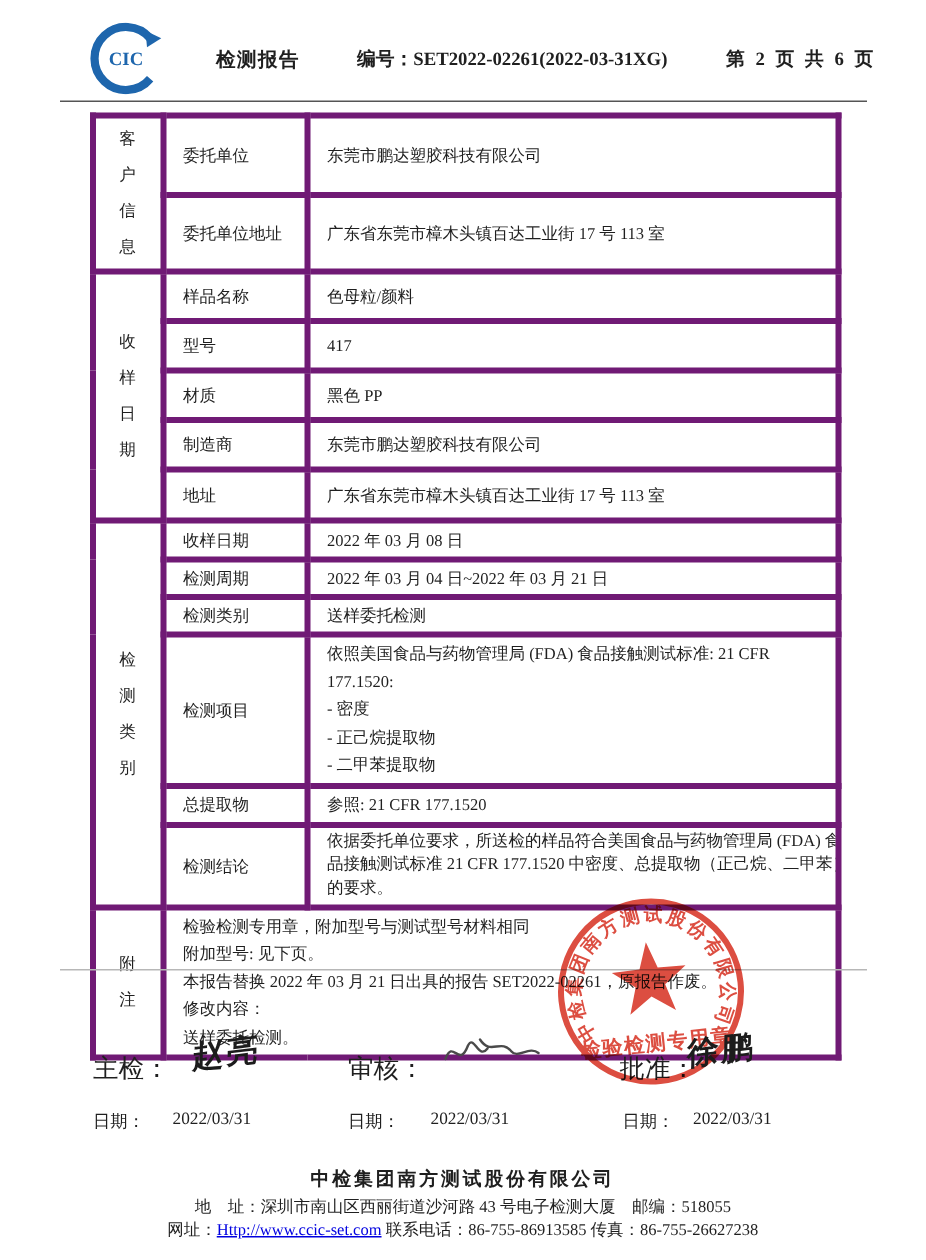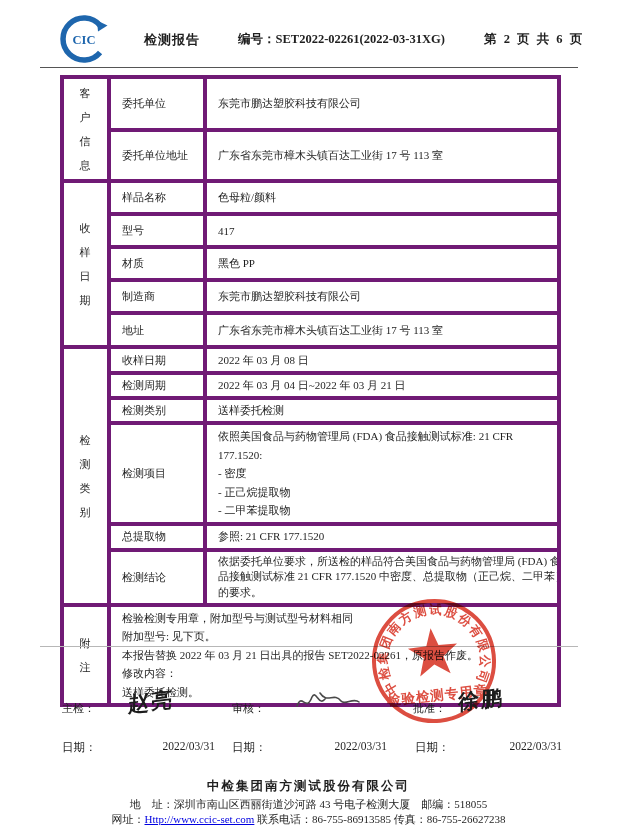--- a/index.html
+++ b/index.html
@@ -43,23 +43,23 @@
   .stamp{
     left:363px;top:590px;width:142px;height:142px;z-index:4;
     transform:rotate(-6deg);opacity:.9;mix-blend-mode:multiply;
   }
   .seal-ring{fill:none;stroke:#d93a2c;stroke-width:4;}
   .seal-star{fill:#d93a2c;}
   .seal-arc-text{fill:#d93a2c;font-size:12.5px;font-weight:bold;letter-spacing:2px;}
   .seal-caption{fill:#d93a2c;font-size:13.5px;font-weight:bold;letter-spacing:1px;}
 
   
-  .role-lbl{font-size:11px;z-index:2;}
+  .role-lbl{font-size:17px;z-index:2;}
   .date-lbl{font-size:11.5px;}
-  .date-val{font-size:11.5px;width:100px;text-align:right;}
+  .date-val{font-size:11.5px;width:100px;text-align:left;}
   .sig-name{
     font-size:21px;font-weight:bold;z-index:5;color:#1c1c1c;
     transform:rotate(-7deg) skewX(-8deg);letter-spacing:2px;white-space:nowrap;
   }
   .sig-scribble{z-index:5;}
 
   
   .ft{width:617px;text-align:center;}
   .ft-company{top:778px;font-size:12.5px;font-weight:bold;letter-spacing:2px;}
   .ft-addr{top:797px;font-size:11px;}

